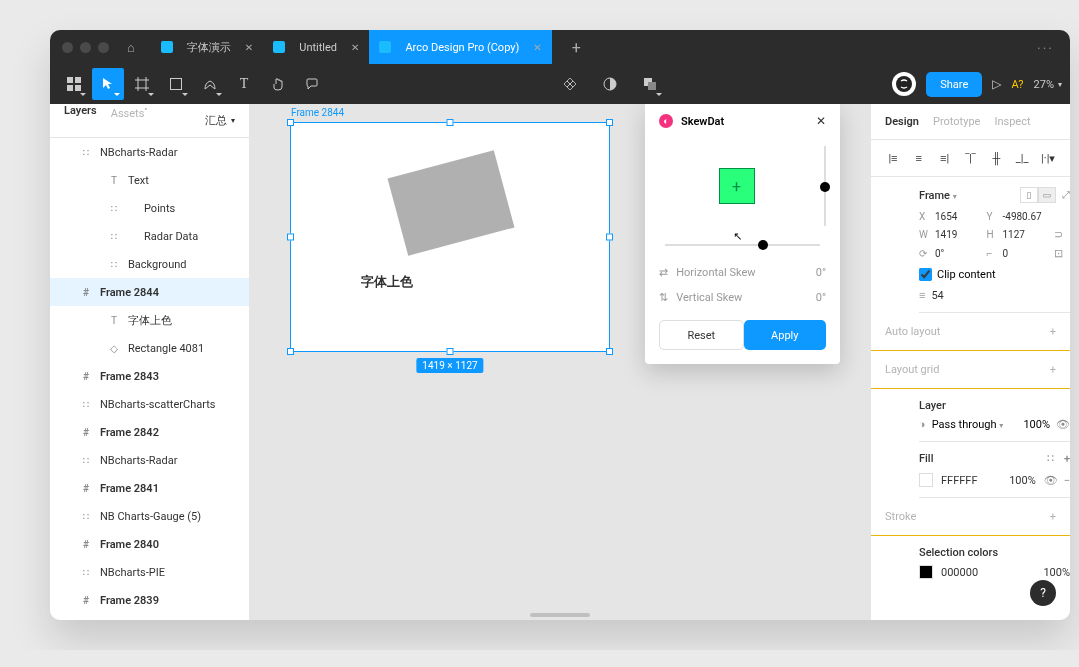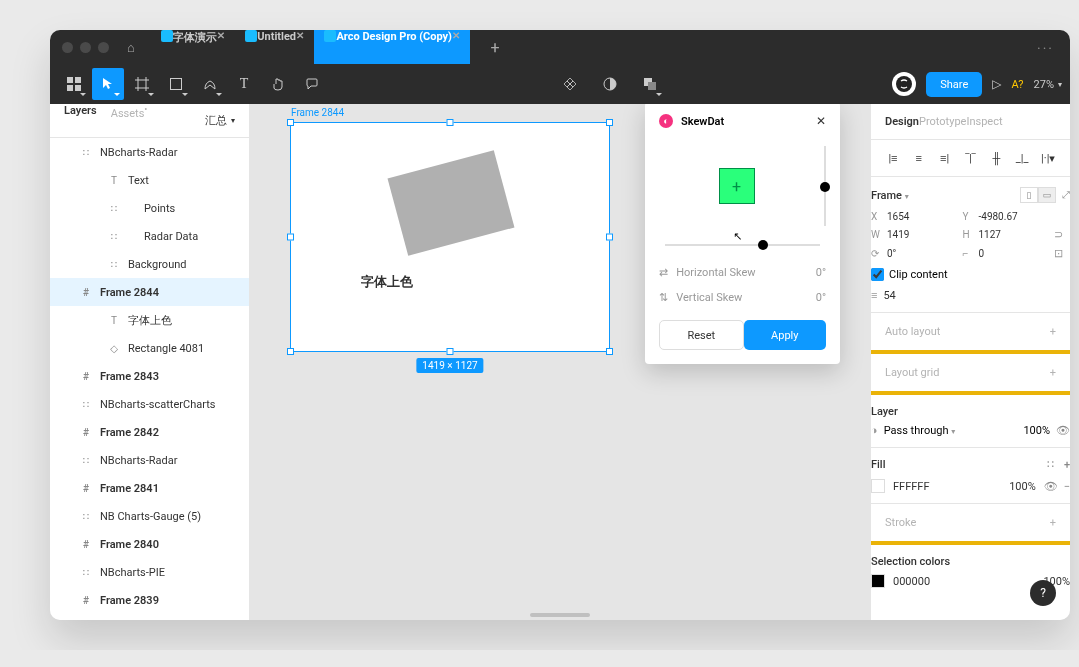--- a/index.html
+++ b/index.html
@@ -3,21 +3,21 @@
 <meta charset="utf-8">
 <style>
 * { margin: 0; padding: 0; box-sizing: border-box; font-family: -apple-system, BlinkMacSystemFont, "Segoe UI", Roboto, sans-serif; }
 body { background: #eaeaea; padding: 30px 50px; }
 .window { width: 1020px; height: 590px; background: #e5e5e5; border-radius: 10px; overflow: hidden; box-shadow: 0 20px 40px rgba(0,0,0,0.15); display: flex; flex-direction: column; position: relative; }
 .titlebar { height: 34px; background: #2c2c2c; display: flex; align-items: center; padding: 0 12px; gap: 10px; }
 .traffic { display: flex; gap: 7px; }
 .traffic span { width: 11px; height: 11px; border-radius: 50%; background: #4a4a4a; }
 .home-icon { color: #aaa; font-size: 13px; margin-left: 8px; }
 .tabs { display: flex; gap: 0; margin-left: 6px; }
-.tab { display: flex; align-items: flex-start; gap: 0; padding: 0 10px; height: 34px; font-size: 11px; color: #ccc; cursor: pointer; font-weight: bold; }
+.tab { display: flex; align-items: center; gap: 14px; padding: 0 10px; height: 34px; font-size: 11px; color: #ccc; cursor: pointer; }
 .tab.active { background: #0d99ff; color: #fff; }
 .tab-icon { width: 12px; height: 12px; background: #1abcfe; border-radius: 2px; }
 .tab-close { font-size: 10px; color: #aaa; }
 .tab-plus { color: #aaa; font-size: 16px; padding: 0 10px; }
 .toolbar { height: 40px; background: #2c2c2c; display: flex; align-items: center; padding: 0 8px; justify-content: space-between; }
 .tool-left { display: flex; align-items: center; gap: 2px; }
 .tool-btn { width: 32px; height: 32px; display: flex; align-items: center; justify-content: center; color: #ccc; cursor: pointer; border-radius: 2px; position: relative; }
 .tool-btn.active { background: #0d99ff; color: #fff; }
 .tool-btn.caret::after { content: ''; position: absolute; bottom: 4px; right: 4px; width: 0; height: 0; border-left: 3px solid transparent; border-right: 3px solid transparent; border-top: 3px solid currentColor; }
 .tool-center { display: flex; gap: 8px; }
@@ -65,35 +65,35 @@
 .h-slider { height: 2px; background: #ddd; margin: 4px 20px 14px; position: relative; }
 .h-slider-dot { position: absolute; top: -4px; left: 60%; width: 10px; height: 10px; background: #000; border-radius: 50%; }
 .cursor-arrow { position: absolute; top: -14px; left: 44%; font-size: 11px; }
 .skew-row { display: flex; align-items: center; justify-content: space-between; padding: 6px 14px; font-size: 11px; color: #999; }
 .skew-row-left { display: flex; align-items: center; gap: 8px; }
 .plugin-actions { display: flex; padding: 10px 14px 0; }
 .pbtn { flex: 1; height: 30px; border-radius: 5px; font-size: 11px; cursor: pointer; border: none; }
 .pbtn.reset { background: #fff; border: 1px solid #ddd; color: #333; }
 .pbtn.apply { background: #0d99ff; color: #fff; }
 .sidebar-right { width: 200px; background: #fff; border-left: 1px solid #e5e5e5; overflow-y: auto; font-size: 11px; }
-.r-tabs { display: flex; padding: 0 14px; height: 36px; align-items: center; border-bottom: 1px solid #e5e5e5; }
+.r-tabs { display: flex; gap: 14px; padding: 0 14px; height: 36px; align-items: center; border-bottom: 1px solid #e5e5e5; }
 .r-tab { color: #b3b3b3; cursor: pointer; }
 .r-tab.active { color: #333; font-weight: 600; }
 .align-row { display: flex; justify-content: space-between; padding: 10px 14px; border-bottom: 1px solid #e5e5e5; }
 .align-btn { width: 16px; height: 16px; display: flex; align-items: center; justify-content: center; color: #333; cursor: pointer; }
-.section { border-bottom: 1px solid #e5e5e5; padding: 10px 0; }
+.section { border-bottom: 1px solid #e5e5e5; padding: 10px 0; margin-left: 48px; }
 .section-title { display: flex; align-items: center; justify-content: space-between; color: #333; font-weight: 500; margin-bottom: 8px; }
 .prop-grid { display: grid; grid-template-columns: 12px 1fr 12px 1fr 16px; gap: 6px 4px; align-items: center; }
 .prop-l { color: #999; font-size: 10px; }
 .prop-v { color: #333; font-size: 10px; }
 .prop-icon { color: #999; font-size: 11px; }
 .checkbox-row { display: flex; align-items: flex-start; gap: 5px; margin-top: 8px; }
 .checkbox-row input { accent-color: #0d99ff; }
 .radius-row { display: flex; align-items: center; gap: 6px; margin-top: 8px; color: #333; }
-.section-collapsed { display: flex; justify-content: space-between; padding: 12px 14px; border-bottom: 4px solid #eab308; color: #b3b3b3; cursor: pointer; }
+.section-collapsed { display: flex; justify-content: space-between; padding: 12px 14px; border-bottom: 1px solid #eab308; color: #b3b3b3; cursor: pointer; }
 .fill-row { display: flex; align-items: center; gap: 8px; margin-top: 4px; }
 .swatch { width: 14px; height: 14px; border: 1px solid #ddd; }
 .fill-hex { flex: 1; color: #333; }
 .fill-pct { color: #333; }
 .fill-icons { display: flex; gap: 6px; color: #888; }
 .help-btn { position: absolute; right: 14px; bottom: 14px; width: 26px; height: 26px; border-radius: 50%; background: #2c2c2c; color: #fff; display: flex; align-items: center; justify-content: center; font-size: 12px; cursor: pointer; }
 .frame-mode { display: flex; gap: 0; }
 .frame-mode span { width: 18px; height: 16px; border: 1px solid #ddd; display: flex; align-items: center; justify-content: center; font-size: 9px; color: #888; }
 .frame-mode span.on { background: #eee; }
 svg { display: block; }

